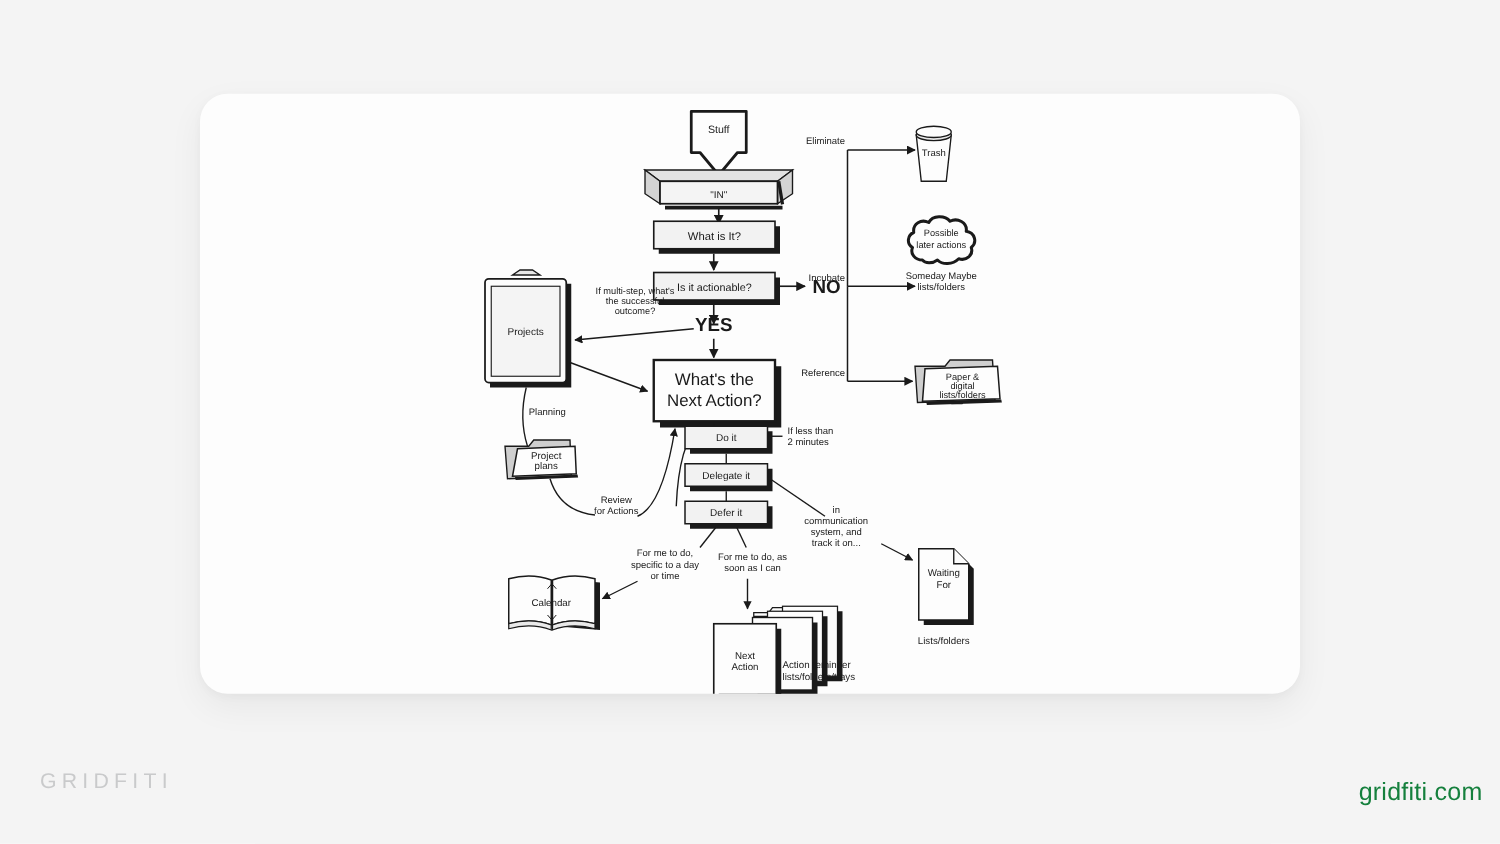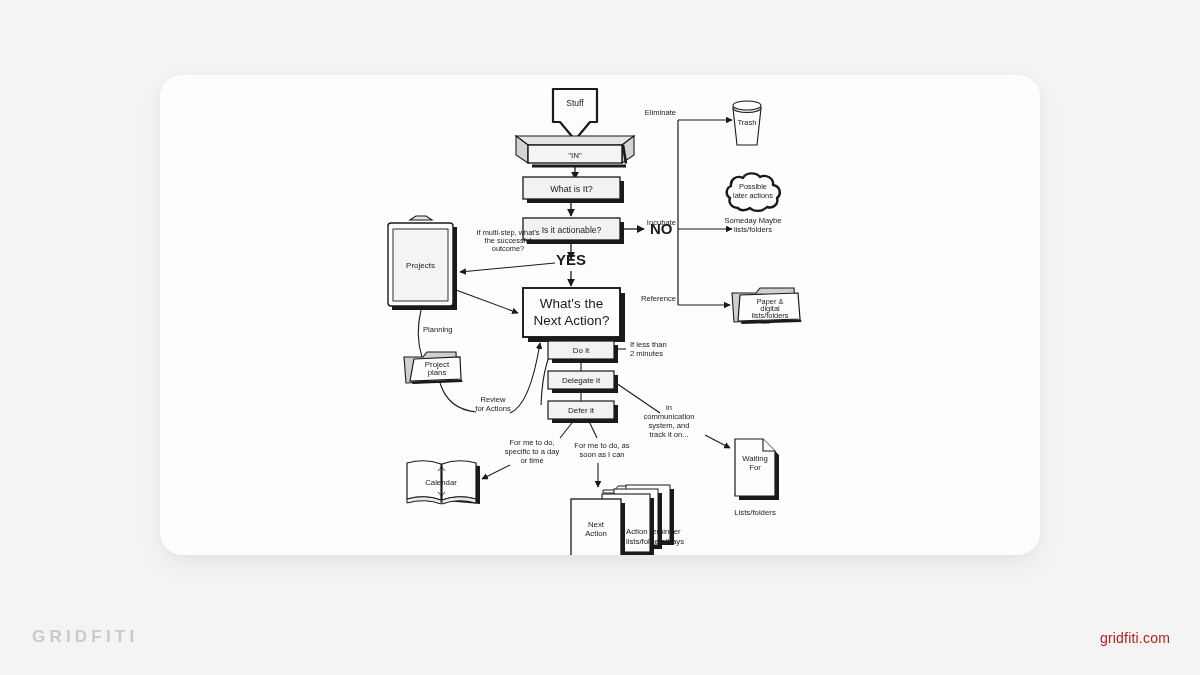--- a/index.html
+++ b/index.html
@@ -18,31 +18,31 @@
     border-radius:22px;
     box-shadow:0 10px 28px rgba(0,0,0,0.055), 0 2px 8px rgba(0,0,0,0.03);
   }
   #diagram{
     position:absolute;
     left:160px;top:75px;
     width:880px;height:480px;
   }
   .brand-left{
     position:absolute;
-    left:32px;bottom:28px;
+    left:32px;bottom:40px;
     font-size:17px;
     letter-spacing:4.2px;
     color:#c9cacb;
-    font-weight:700;
+    font-weight:400;
   }
   .brand-right{
     position:absolute;
-    right:30px;bottom:29px;
-    font-size:14px;
-    color:#b91c1c;
+    right:14px;bottom:29px;
+    font-size:20px;
+    color:#15803d;
     letter-spacing:0.2px;
   }
   svg text{ font-family:"Liberation Sans", sans-serif; fill:#1a1a1a; }
 </style>
 </head>
 <body>
 
 <div id="card"></div>
 
 <svg id="diagram" viewBox="0 0 880 480">

